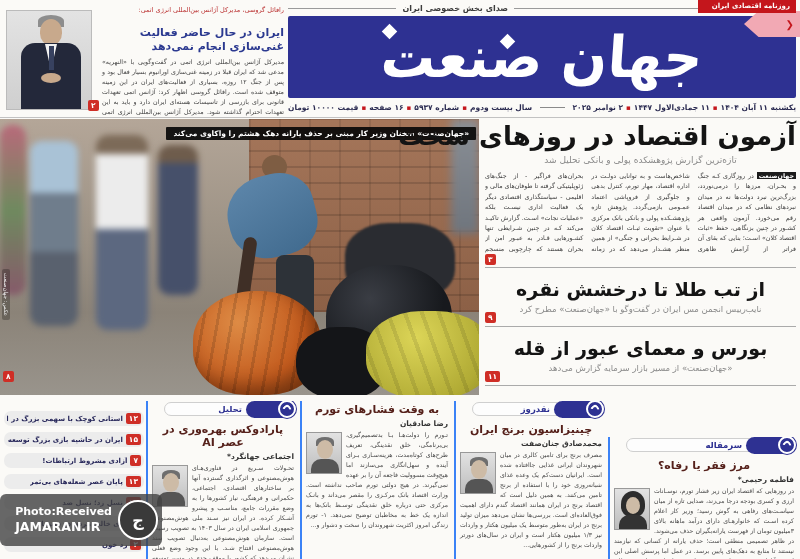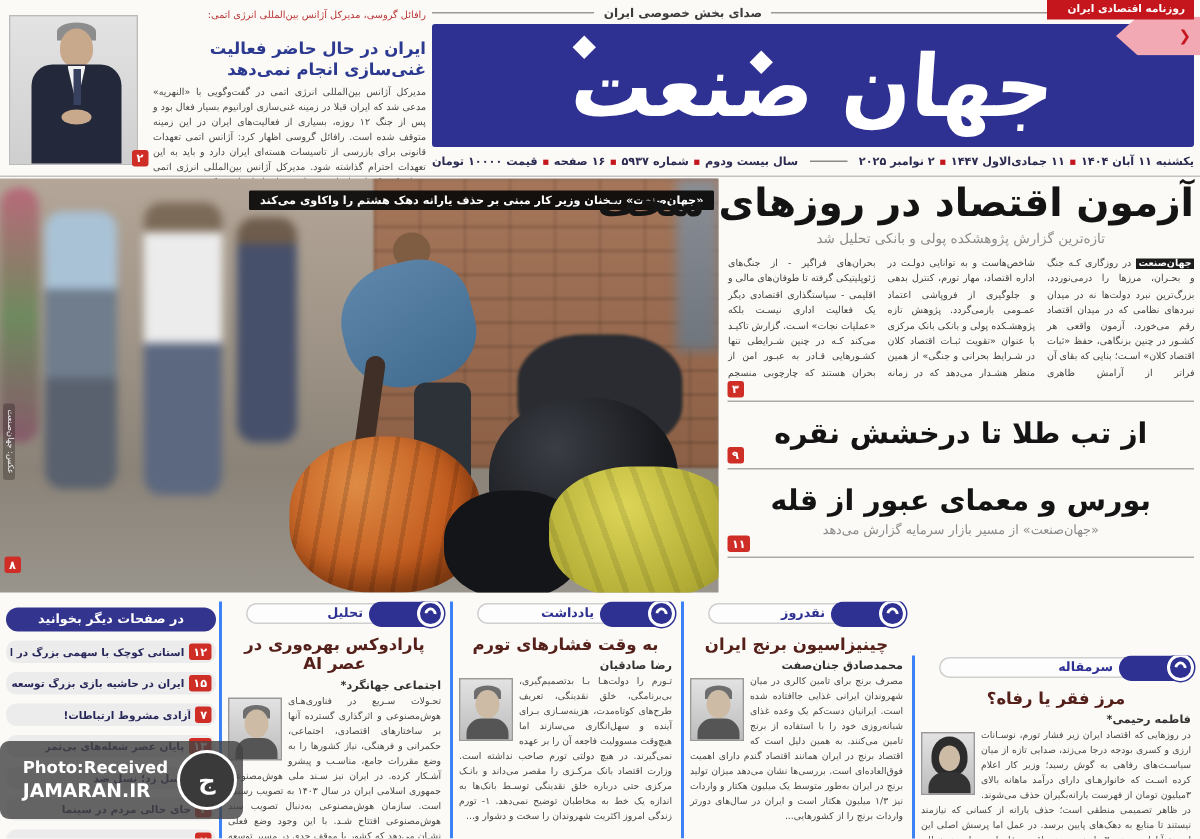--- a/index.html
+++ b/index.html
@@ -190,20 +190,21 @@
 <div class="abs rightcol">
   <div class="lead-headline">آزمون اقتصاد در روزهای سخت</div>
   <div class="lead-sub">تازه‌ترین گزارش پژوهشکده پولی و بانکی تحلیل شد</div>
   <div class="lead-body-wrap">
     <div class="lead-body"><span class="leadin">جهان‌صنعت</span> <span>در روزگاری کـه جنگ و بحـران، مرزها را درمی‌نوردد، بزرگ‌ترین نبرد دولت‌ها نه در میدان نبردهای نظامی که در میدان اقتصاد رقم می‌خورد. آزمون واقعی هر کشـور در چنین بزنگاهی، حفظ «ثبات اقتصاد کلان» اسـت؛ بنایی که بقای آن فراتر از آرامش ظاهری شاخص‌هاست و به توانایی دولـت در اداره اقتصاد، مهار تورم، کنترل بدهی و جلوگیری از فروپاشی اعتماد عمـومی بازمی‌گردد. پژوهش تازه پژوهشـکده پولی و بانکی بانک مرکزی با عنوان «تقویت ثبـات اقتصاد کلان در شـرایط بحرانی و جنگی» از همین منظر هشـدار می‌دهد که در زمانه بحران‌های فراگیر - از جنگ‌های ژئوپلیتیکی گرفته تا طوفان‌های مالی و اقلیمی - سیاستگذاری اقتصادی دیگر یک فعالیت اداری نیسـت بلکه «عملیات نجات» اسـت. گزارش تاکیـد می‌کند کـه در چنین شـرایطی تنها کشـورهایی قـادر به عبـور امن از بحران هستند که چارچوبی منسجم برای سیاست‌های پولی، مالی و ذخایر ارزی داشته باشـند و به جای تصمیم‌های مقطعی به تاب‌آوری بلندمدت بیندیشند.</span></div>
     <span class="pg-badge lead-badge">۳</span>
   </div>
 
   <div class="sec-story">
     <div class="sec-headline">از تب طلا تا درخشش نقره</div>
+    <div class="sec-sub">نایب‌رییس انجمن مس ایران در گفت‌وگو با «جهان‌صنعت» مطرح کرد</div>
     <span class="pg-badge sec-badge">۹</span>
   </div>
 
   <div class="sec-story">
     <div class="sec-headline">بورس و معمای عبور از قله</div>
     <div class="sec-sub">«جهان‌صنعت» از مسیر بازار سرمایه گزارش می‌دهد</div>
     <span class="pg-badge sec-badge">۱۱</span>
   </div>
 </div>
 
@@ -247,29 +248,20 @@
       <span class="portrait">
           <span class="hair"></span>
           <span class="face"></span>
           <span class="body"></span>
         </span>
       <span>مصرف برنج برای تامین کالری در میان شهروندان ایرانی غذایی جاافتاده شده است. ایرانیان دست‌کم یک وعده غذای شبانه‌روزی خود را با استفاده از برنج تامین می‌کنند. به همین دلیل است که اقتصاد برنج در ایران همانند اقتصاد گندم دارای اهمیت فوق‌العاده‌ای است. بررسی‌ها نشان می‌دهد میزان تولید برنج در ایران به‌طور متوسط یک میلیون هکتار و واردات نیز ۱/۳ میلیون هکتار است و ایران در سال‌های دورتر واردات برنج را از کشورهایی...</span>
     </div>
   </div>
 
   <div class="ocol ocol3">
-    <div class="sec-header">
-      <div class="sec-bar"></div>
-      <span class="sec-title">یادداشت</span>
-      <div class="sec-pill">
-          <span class="roundel">
-            <i></i>
-          </span>
-        </div>
-    </div>
     <div class="o-headline">به وقت فشارهای تورم</div>
     <div class="o-author">رضا صادقیان</div>
     <div class="o-body">
       <span class="portrait">
           <span class="hair"></span>
           <span class="face"></span>
           <span class="body"></span>
         </span>
       <span>تـورم را دولت‌هـا بـا بدتصمیم‌گیری، بی‌برنامگی، خلق نقدینگی، تعریف طرح‌های کوتاه‌مدت، هزینه‌سـازی بـرای آینده و سهل‌انگاری می‌سازند اما هیچ‌وقت مسوولیت فاجعه آن را بر عهده نمی‌گیرند. در هیچ دولتی تورم صاحب نداشته است. وزارت اقتصاد بانک مرکـزی را مقصر می‌داند و بانـک مرکزی حتی درباره خلق نقدینگی توسـط بانک‌ها به اندازه یک خط به مخاطبان توضیح نمی‌دهد. ۱- تورم زندگی امروز اکثریت شهروندان را سخت و دشوار و...</span>
     </div>
@@ -291,21 +283,20 @@
       <span class="portrait">
           <span class="hair"></span>
           <span class="face"></span>
           <span class="body"></span>
         </span>
       <span>تحـولات سـریع در فناوری‌هـای هوش‌مصنوعی و اثرگذاری گسترده آنها بر ساختارهای اقتصادی، اجتماعی، حکمرانی و فرهنگی، نیاز کشورها را به وضع مقررات جامع، مناسـب و پیشرو آشـکار کرده. در ایران نیز سـند ملی هوش‌مصنوعی جمهوری اسلامی ایران در سال ۱۴۰۳ به تصویب رسیده است. سازمان هوش‌مصنوعی به‌دنبال تصویب سند هوش‌مصنوعی افتتاح شـد. با این وجود وضع فعلی نشـان می‌دهد که کشور با موقف جدی در مسیر توسعه و قانونگذاری هوش‌مصنوعی...</span>
     </div>
   </div>
 
   <div class="readmore">
-    <div class="rm-header">در صفحات دیگر بخوانید</div>
     <div class="rm-item">
         <span class="pg-badge">۱۲</span>
         <span class="rm-title">استانی کوچک با سهمی بزرگ در اقتصاد ملی</span>
       </div>
     <div class="rm-item">
         <span class="pg-badge">۱۵</span>
         <span class="rm-title">ایران در حاشیه بازی بزرگ توسعه</span>
       </div>
     <div class="rm-item">
         <span class="pg-badge">۷</span>

